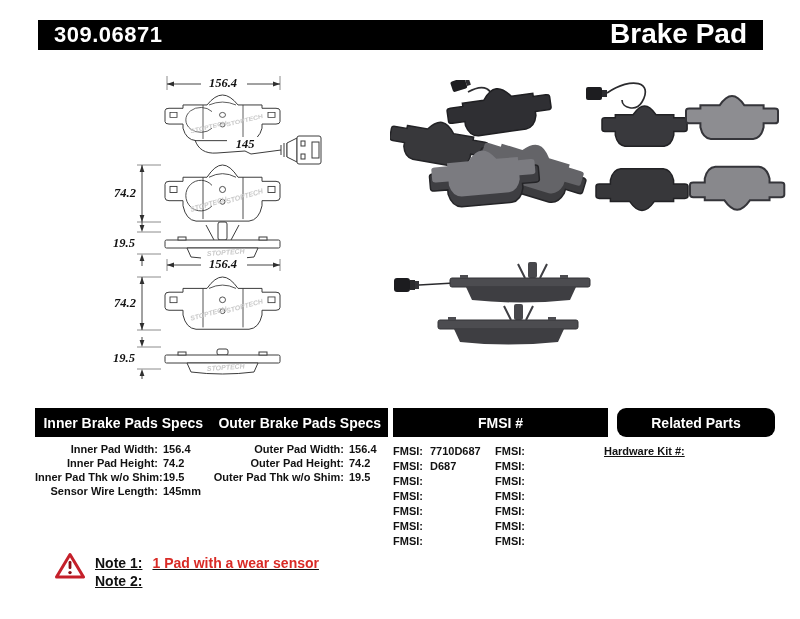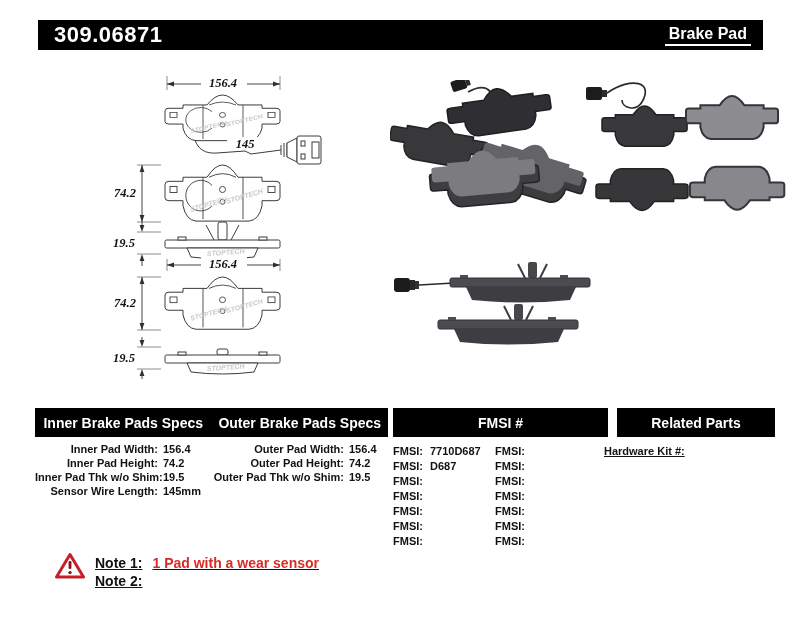--- a/index.html
+++ b/index.html
@@ -3,21 +3,21 @@
 <meta charset="utf-8">
 <style>
   html,body{margin:0;padding:0;background:#fff;}
   .page{position:relative;width:800px;height:619px;background:#fff;overflow:hidden;
         font-family:"Liberation Sans",sans-serif;color:#111;}
   
   .topbar{position:absolute;left:38px;top:20px;width:725px;height:30px;background:#000;
           color:#fff;display:flex;justify-content:space-between;align-items:center;
           padding:0 12px 0 16px;box-sizing:border-box;text-align:right;}
   .topbar .pn{font-size:22px;font-weight:bold;letter-spacing:.5px;}
-  .topbar .pt{font-size:16px;font-weight:bold;border-bottom:2px solid #fff;padding:0 4px 1px 4px;}
+  .topbar .pt{font-size:28px;font-weight:bold;border-bottom:2px solid #fff;padding:0 4px 1px 4px;}
   
   .secbar{position:absolute;top:408px;height:29px;background:#000;color:#fff;
           display:flex;align-items:center;justify-content:center;
           font-weight:bold;font-size:14px;box-sizing:border-box;}
   .secbar.split{justify-content:space-between;}
   .secbar.split span{flex:1;text-align:center;}
   
   .spec{position:absolute;font-size:11px;font-weight:bold;line-height:14px;color:#121212;}
   .spec .row{display:flex;white-space:nowrap;}
   .spec .lbl{text-align:right;}
@@ -238,21 +238,21 @@
     </g>
   </svg>
 
   <div class="secbar split" style="left:35px;width:353px;">
     <span>Inner Brake Pads Specs</span>
     <span>Outer Brake Pads Specs</span>
   </div>
   <div class="secbar" style="left:393px;width:215px;">
     <span>FMSI #</span>
   </div>
-  <div class="secbar" style="left:617px;width:158px;">
+  <div class="secbar" style="left:617px;width:158px;border-radius:9px;">
     <span>Related Parts</span>
   </div>
 
   <div class="spec inner" style="left:35px;top:442px;">
     <div class="row">
       <span class="lbl">Inner Pad Width:</span>
       <span class="val">156.4</span>
     </div>
     <div class="row">
       <span class="lbl">Inner Pad Height:</span>

